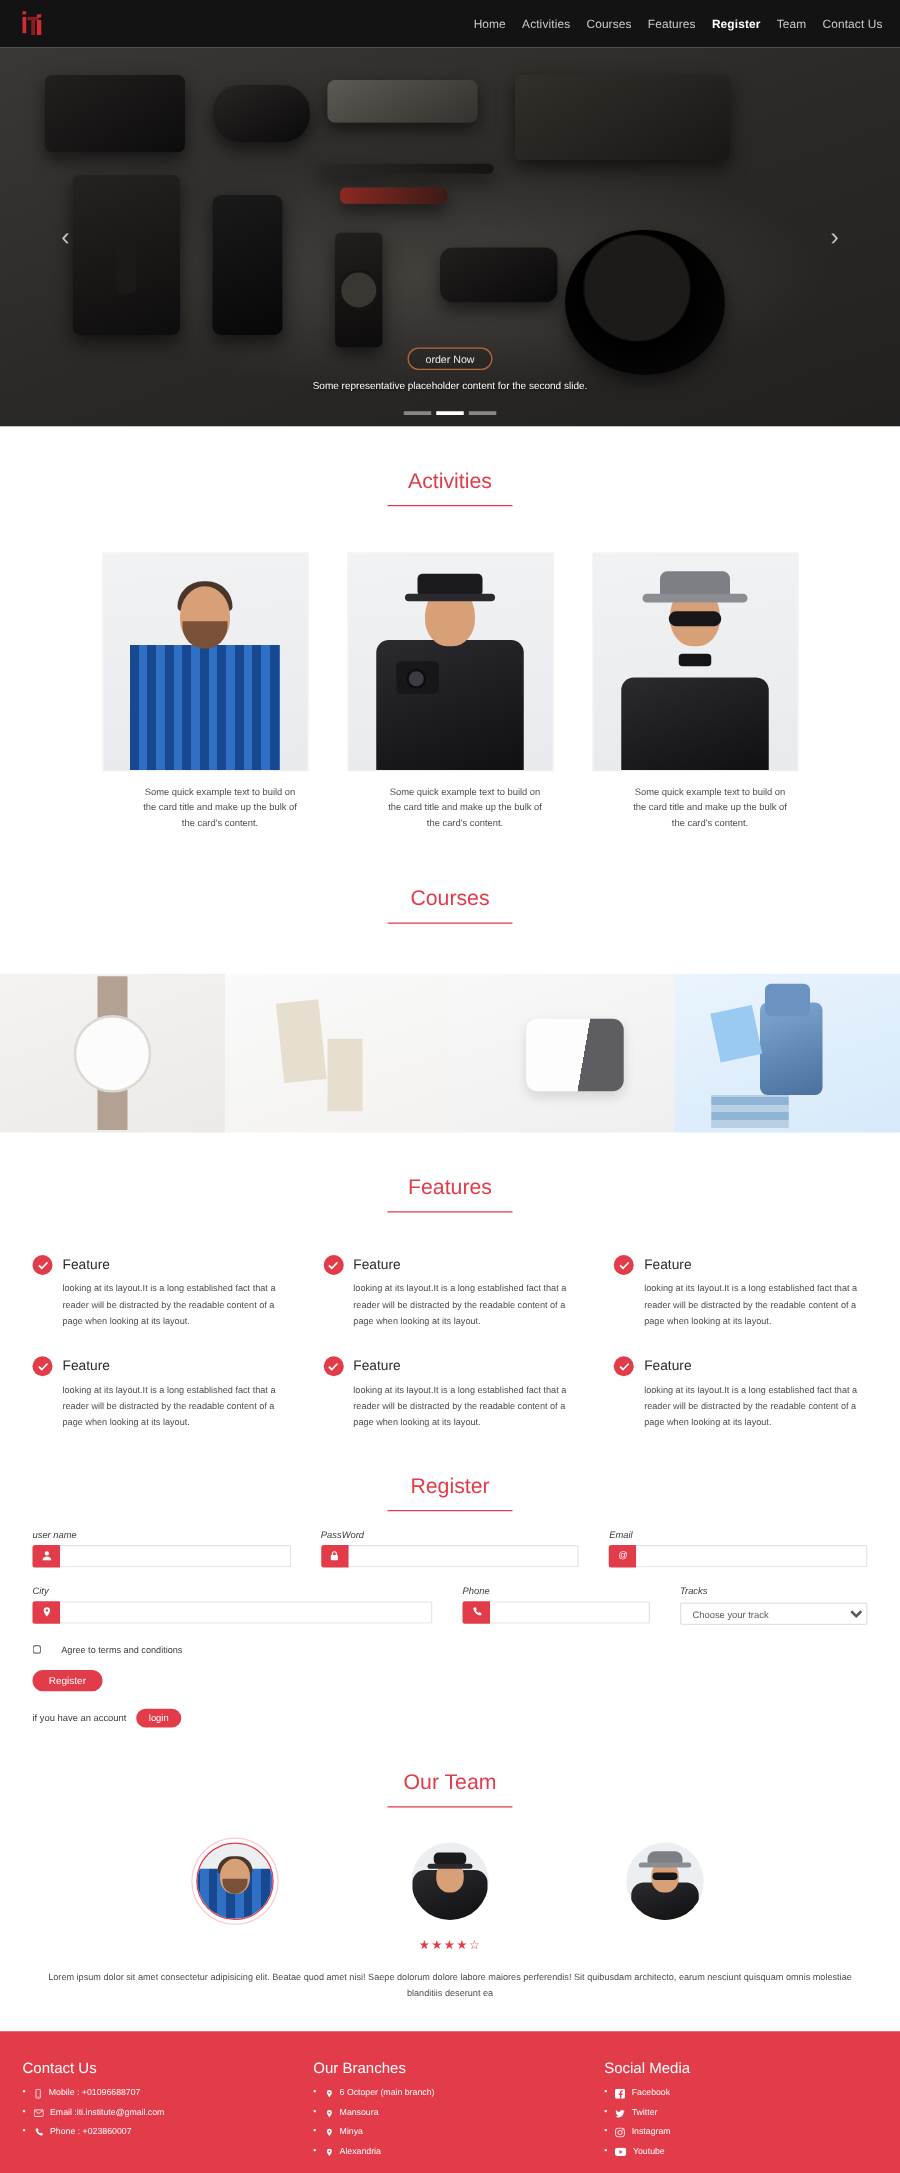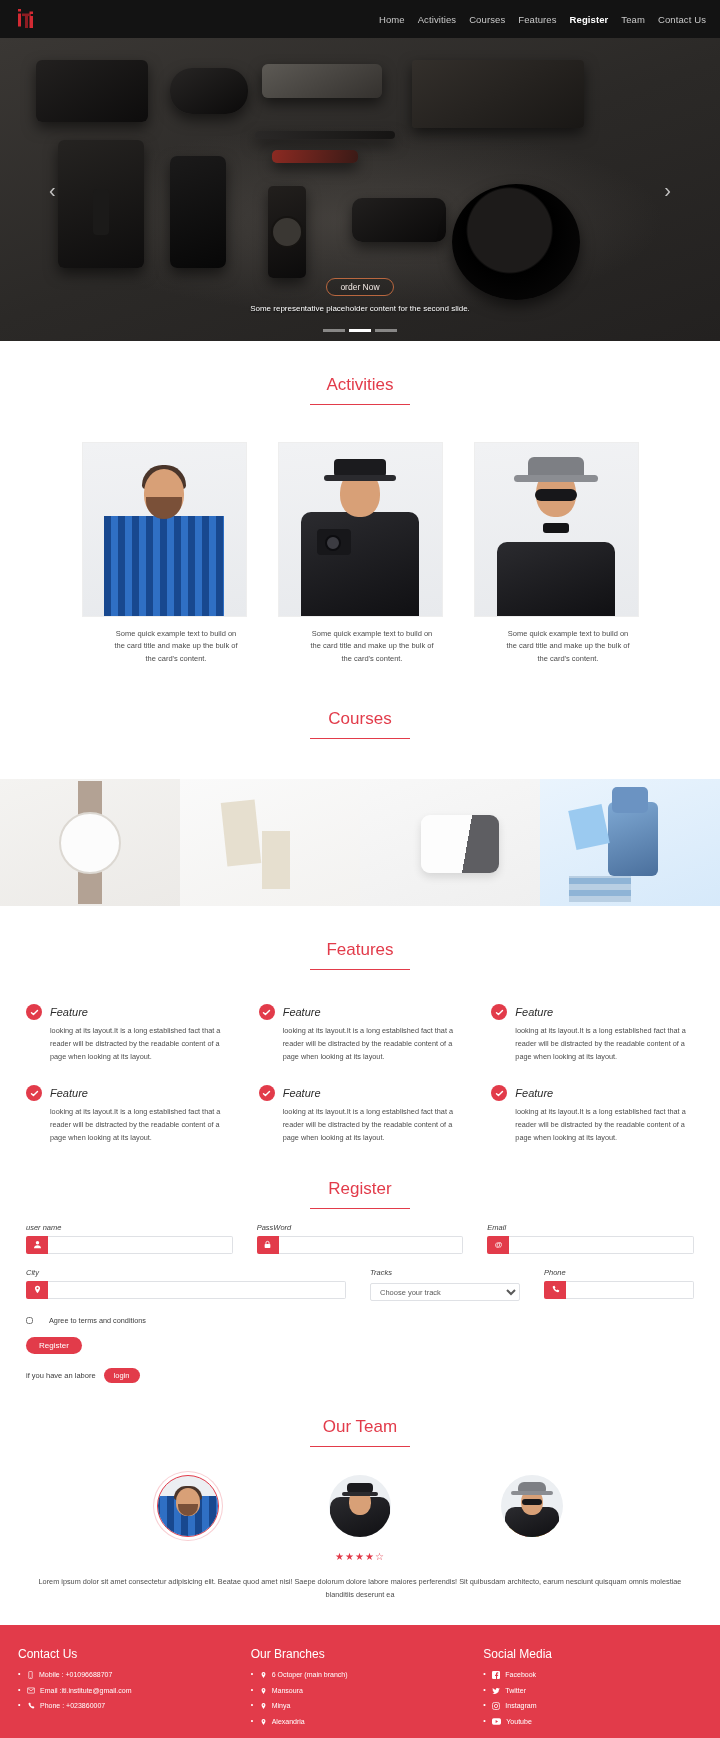--- a/index.html
+++ b/index.html
@@ -145,21 +145,21 @@
   .features-grid {
     display:grid; grid-template-columns:repeat(3,1fr);
     gap:22px 30px; padding:34px 26px 0;
   }
   .feature-head { display:flex; align-items:center; gap:8px; }
   .check-icon {
     width:16px; height:16px; border-radius:50%; background:#e23b4a;
     display:flex; align-items:center; justify-content:center; flex:0 0 auto;
   }
   .check-icon svg { display:block; }
-  .feature-title { font-size:11px; color:#2b2b2b;font-style:italic; }
+  .feature-title { font-size:11px; color:#2b2b2b; }
   .feature-body {
     font-size:7.3px; color:#4d4d4d; line-height:1.75; padding-left:24px; margin-top:5px;
   }
 
   
   .register { padding:0 26px; }
   .form-row { display:flex; gap:24px; margin-top:14px; }
   .field { flex:1; }
   .field.small { flex:0 0 150px; }
   .field-label { font-size:7.5px; color:#3c3c3c; margin-bottom:4px;font-style:italic; }
@@ -486,47 +486,47 @@
         <div class="input-group">
           <span class="input-addon">
               <svg width="9" height="9" viewBox="0 0 12 12">
                 <path d="M6 1a3.4 3.4 0 0 0-3.4 3.4C2.6 7 6 11 6 11s3.4-4 3.4-6.6A3.4 3.4 0 0 0 6 1zm0 4.7a1.3 1.3 0 1 1 0-2.6 1.3 1.3 0 0 1 0 2.6z" fill="#fff"></path>
               </svg>
             </span>
           <input class="text-input" type="text" value="" style="">
         </div>
       </div>
       <div class="field small">
-        <div class="field-label">Tracks</div>
-        <select class="select-input">
-          <option>Choose your track</option>
-        </select>
-      </div>
-      <div class="field small">
         <div class="field-label">Phone</div>
         <div class="input-group">
           <span class="input-addon">
               <svg width="9" height="9" viewBox="0 0 12 12">
                 <path d="M3.2 1.3 4.6 1 6 3.4 4.9 4.3a6 6 0 0 0 2.8 2.8l.9-1.1L11 7.4l-.3 1.4c-.2.7-1 1.1-1.8.9A9.4 9.4 0 0 1 2.3 3.1c-.2-.8.2-1.6.9-1.8z" fill="#fff"></path>
               </svg>
             </span>
           <input class="text-input" type="text" value="" style="">
         </div>
       </div>
+      <div class="field small">
+        <div class="field-label">Tracks</div>
+        <select class="select-input">
+          <option>Choose your track</option>
+        </select>
+      </div>
     </div>
 
     <div class="check-row">
       <input type="checkbox" style="">
       <label>Agree to terms and conditions</label>
     </div>
 
     <button class="btn-primary">Register</button>
 
     <div class="login-row">
-      <span>if you have an labore</span>
+      <span>if you have an account</span>
       <button class="btn-login">login</button>
     </div>
 
   </div>
 </section>
 
 <section class="team">
   <h2 class="section-title">Our Team</h2>
   <div class="title-rule"></div>
 

